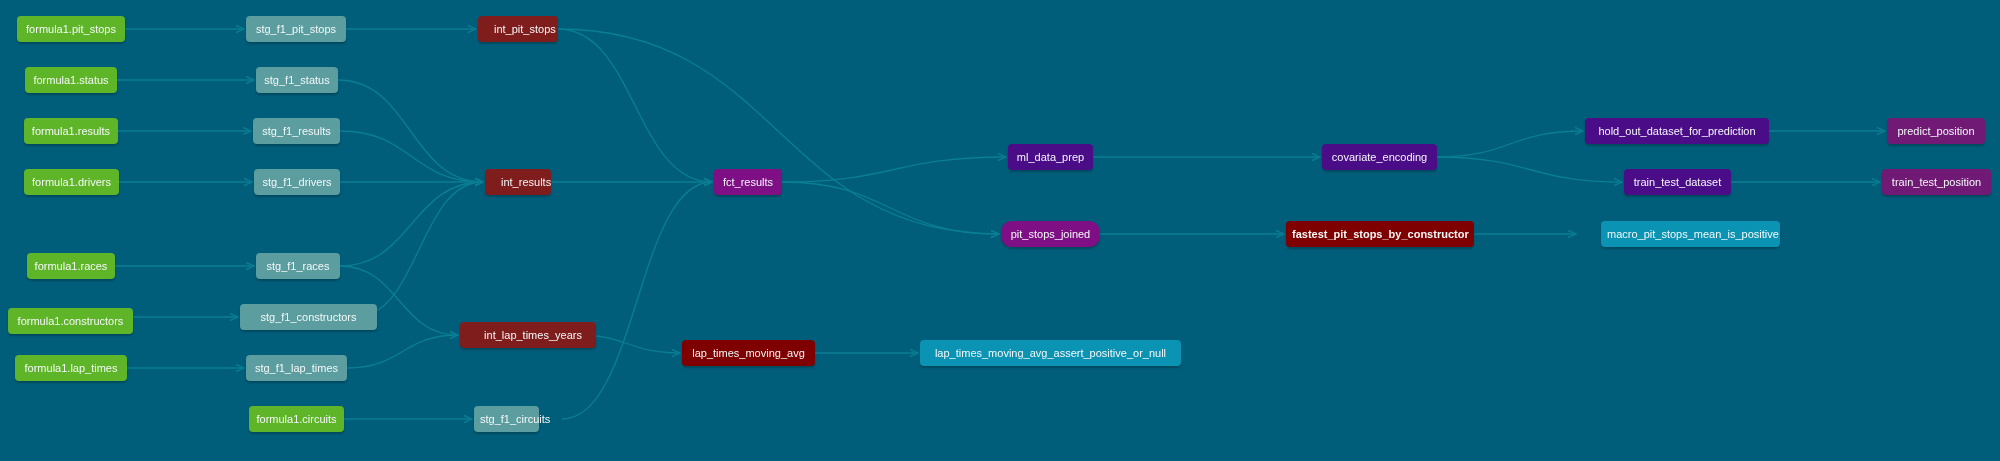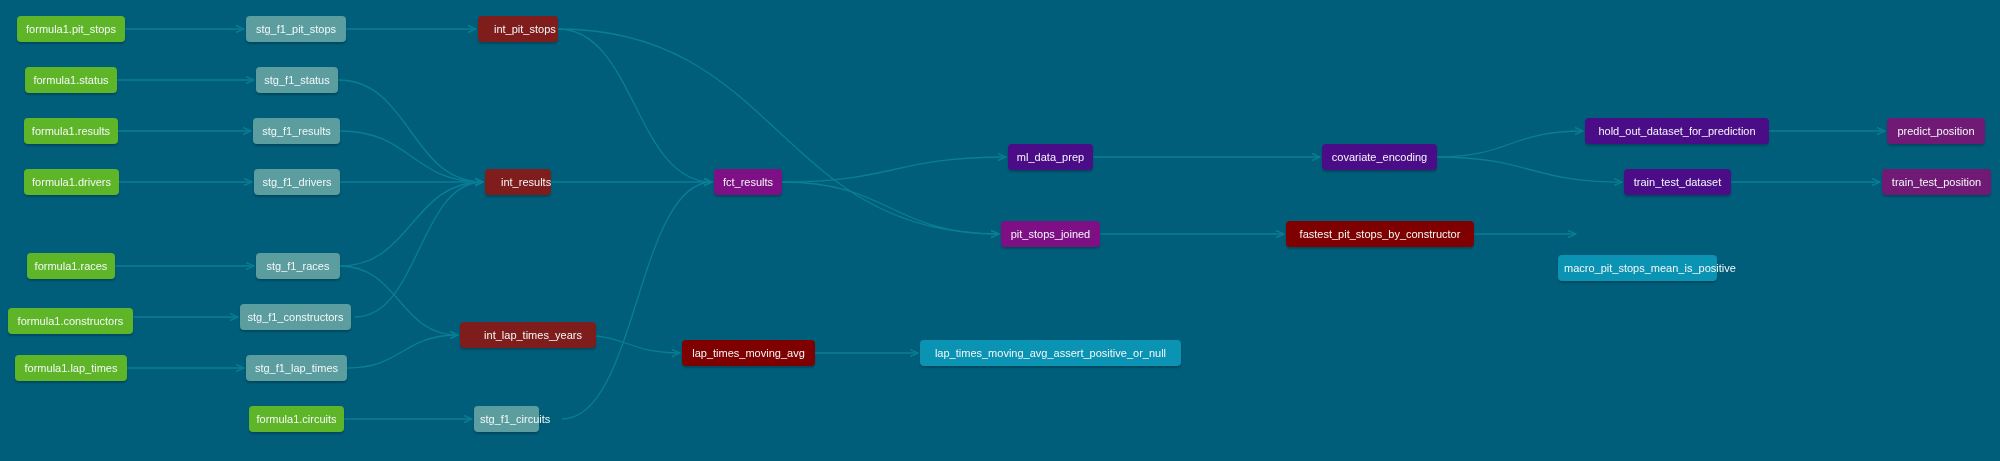--- a/index.html
+++ b/index.html
@@ -78,32 +78,32 @@
       <div class="node t-source" style="left: 24px; top: 169px; width: 95px;">formula1.drivers</div>
       <div class="node t-source" style="left: 27px; top: 253px; width: 88px;">formula1.races</div>
       <div class="node t-source" style="left: 8px; top: 308px; width: 125px;">formula1.constructors</div>
       <div class="node t-source" style="left: 15px; top: 355px; width: 112px;">formula1.lap_times</div>
       <div class="node t-source" style="left: 249px; top: 406px; width: 95px;">formula1.circuits</div>
       <div class="node t-staging" style="left: 246px; top: 16px; width: 100px;">stg_f1_pit_stops</div>
       <div class="node t-staging" style="left: 256px; top: 67px; width: 82px;">stg_f1_status</div>
       <div class="node t-staging" style="left: 253px; top: 118px; width: 87px;">stg_f1_results</div>
       <div class="node t-staging" style="left: 254px; top: 169px; width: 86px;">stg_f1_drivers</div>
       <div class="node t-staging" style="left: 256px; top: 253px; width: 84px;">stg_f1_races</div>
-      <div class="node t-staging" style="left: 240px; top: 304px; width: 111px;">stg_f1_constructors</div>
+      <div class="node t-staging" style="left: 240px; top: 304px; width: 137px;">stg_f1_constructors</div>
       <div class="node t-staging" style="left: 246px; top: 355px; width: 101px;">stg_f1_lap_times</div>
       <div class="node t-staging" style="left: 474px; top: 406px; width: 65px;">stg_f1_circuits</div>
       <div class="node t-intermediate" style="left: 478px; top: 16px; width: 80px;">int_pit_stops</div>
       <div class="node t-intermediate" style="left: 485px; top: 169px; width: 66px;">int_results</div>
       <div class="node t-intermediate" style="left: 460px; top: 322px; width: 136px;">int_lap_times_years</div>
       <div class="node t-fact" style="left: 714px; top: 169px; width: 68px;">fct_results</div>
       <div class="node t-red" style="left: 682px; top: 340px; width: 133px;">lap_times_moving_avg</div>
       <div class="node t-test" style="left: 920px; top: 340px; width: 261px;">lap_times_moving_avg_assert_positive_or_null</div>
       <div class="node t-ml" style="left: 1008px; top: 144px; width: 85px;">ml_data_prep</div>
-      <div class="node t-fact" style="left: 1001px; top: 221px; width: 99px;">pit_stops_joined</div>
+      <div class="node t-fact" style="left: 1001px; top: 221px; width: 99px; border-radius: 11px;">pit_stops_joined</div>
       <div class="node t-ml" style="left: 1322px; top: 144px; width: 115px;">covariate_encoding</div>
-      <div class="node t-red" style="left: 1286px; top: 221px; width: 188px;">fastest_pit_stops_by_constructor</div>
+      <div class="node t-red" style="left: 1286px; top: 221px; width: 188px; font-weight: bold;">fastest_pit_stops_by_constructor</div>
       <div class="node t-ml" style="left: 1585px; top: 118px; width: 184px;">hold_out_dataset_for_prediction</div>
       <div class="node t-ml" style="left: 1624px; top: 169px; width: 107px;">train_test_dataset</div>
-      <div class="node t-test" style="left: 1558px; top: 221px; width: 159px; margin-top: 34px;">macro_pit_stops_mean_is_positive</div>
+      <div class="node t-test" style="left: 1601px; top: 221px; width: 179px;">macro_pit_stops_mean_is_positive</div>
       <div class="node t-dark" style="left: 1887px; top: 118px; width: 98px;">predict_position</div>
       <div class="node t-dark" style="left: 1882px; top: 169px; width: 109px;">train_test_position</div>
     </div>
 </div>
 
 </body></html>

